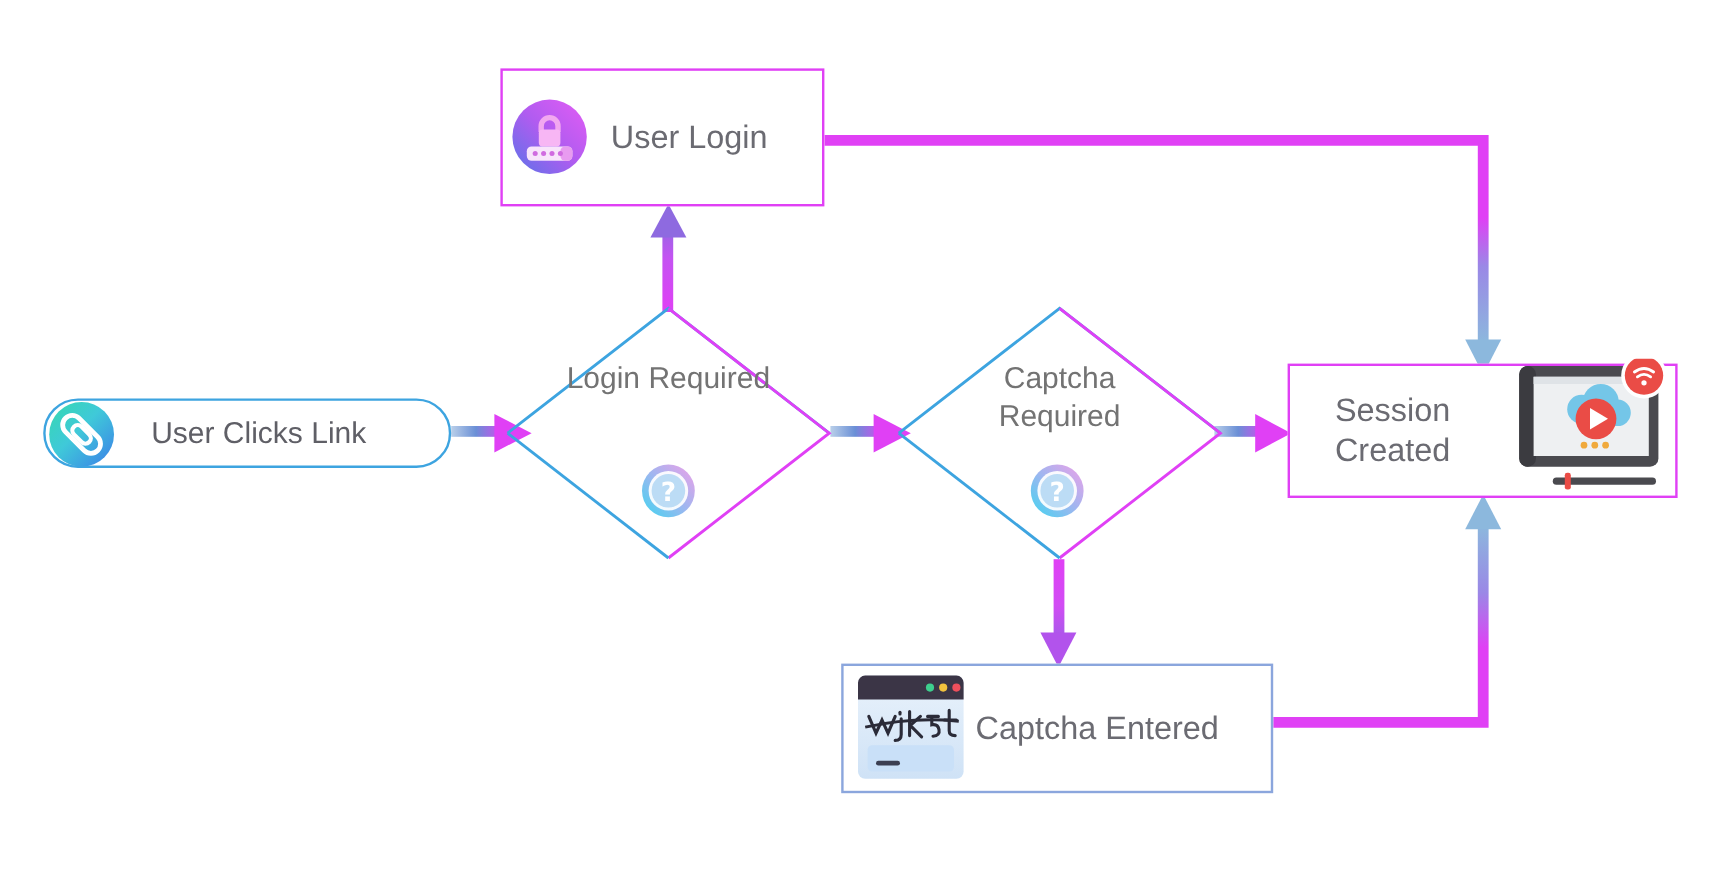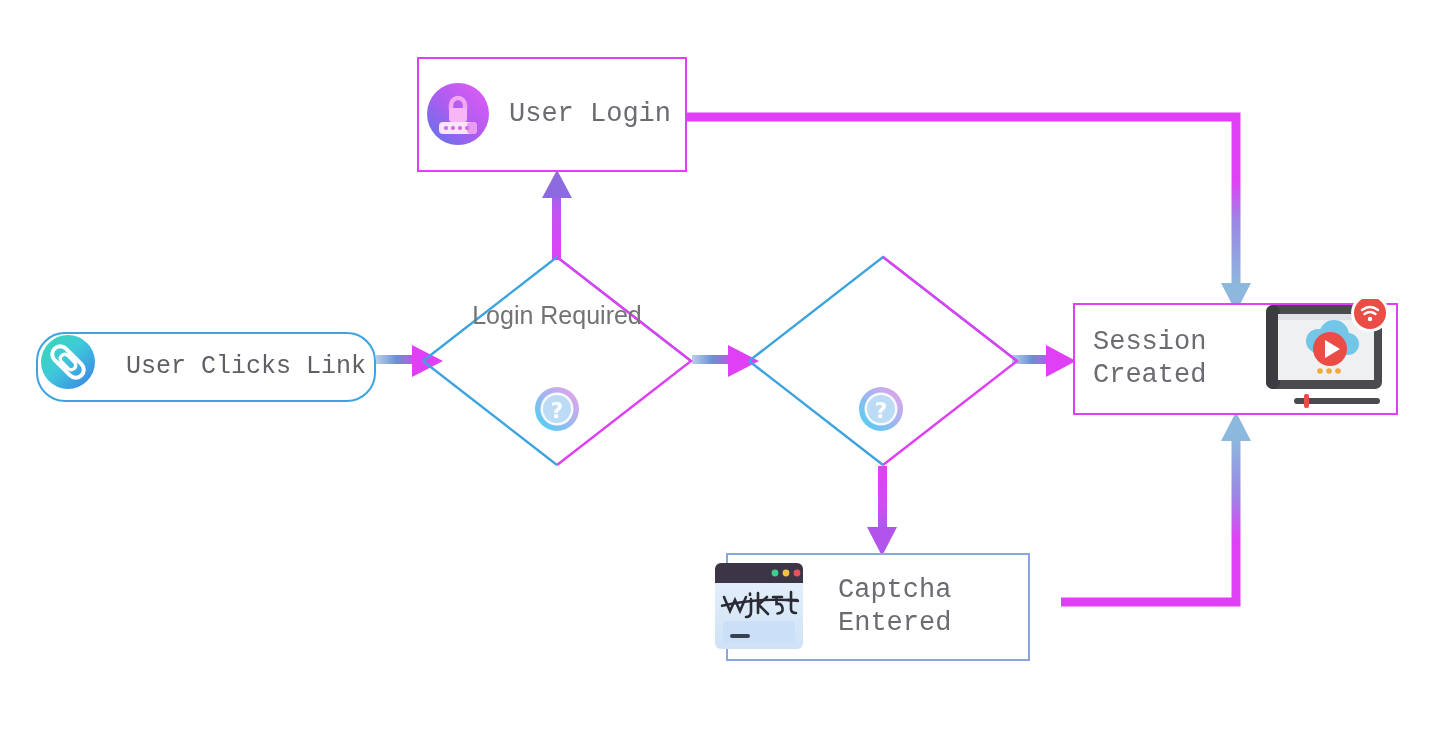--- a/index.html
+++ b/index.html
@@ -20,30 +20,31 @@
     left: 0; top: 0;
     width: 1443px; height: 729px;
     pointer-events: none;
   }
 
   
   .node { position: absolute; }
 
   .node-label {
     color: #6b6b72;
-    font-family: Liberation Mono, monospace;
+    font-family: Liberation Sans, sans-serif;
     font-weight: 400;
     white-space: pre-line;
     line-height: 1.22;
+    text-align: center;
   }
 
   
   #node-start {
     left: 36px; top: 332px;
-    width: 340px; height: 70px;
+    width: 340px; height: 58px;
     border: 2px solid #3da4e0;
     border-radius: 29px;
     background: #ffffff;
     display: flex; align-items: center;
   }
   #node-start .node-label {
     font-size: 25px;
     color: #5f5f66;
     margin-left: 88px;
   }
@@ -64,22 +65,22 @@
   #node-session {
     left: 1073px; top: 303px;
     width: 325px; height: 112px;
     border: 2.5px solid #e040f5;
   }
   #node-session .node-label {
     font-size: 27px; margin-left: 18px; width: 135px;
   }
 
   #node-captcha-entered {
-    left: 726px; top: 553px;
-    width: 304px; height: 108px;
+    left: 701px; top: 553px;
+    width: 360px; height: 108px;
     border: 2px solid #8ba6dd;
   }
   #node-captcha-entered .node-label { font-size: 27px; margin-left: 110px; }
 
   
   .diamond-wrap { position: absolute; }
   #node-login-req  { left: 423px; top: 257px; width: 268px; height: 208px; }
   #node-captcha-req{ left: 749px; top: 257px; width: 268px; height: 208px; }
   .diamond-text {
     position: absolute;
@@ -267,20 +268,24 @@
           <stop offset="100%" stop-color="#f0a0e8"></stop>
         </linearGradient>
       </defs>
       <circle cx="23" cy="23" r="22" fill="url(#lg-q1)"></circle>
       <circle cx="23" cy="23" r="16.5" fill="#ffffff" fill-opacity="0.92"></circle>
       <circle cx="23" cy="23" r="14" fill="#bcdcf5"></circle>
       <text x="23" y="31.5" text-anchor="middle" font-family="DejaVu Sans, sans-serif" font-size="22" font-weight="600" fill="#ffffff">?</text>
     </svg>
   </div>
 
+  <div class="diamond-wrap" id="node-captcha-req">
+    <div class="diamond-text">Captcha
+Required</div>
+  </div>
   <div class="icon" id="icon-q-captcha">
     <svg width="46" height="46" viewBox="0 0 46 46">
       <defs>
         <linearGradient id="lg-q2" x1="0" y1="1" x2="1" y2="0">
           <stop offset="0%" stop-color="#3fd5f0"></stop>
           <stop offset="50%" stop-color="#9fb6f0"></stop>
           <stop offset="100%" stop-color="#f0a0e8"></stop>
         </linearGradient>
       </defs>
       <circle cx="23" cy="23" r="22" fill="url(#lg-q2)"></circle>

